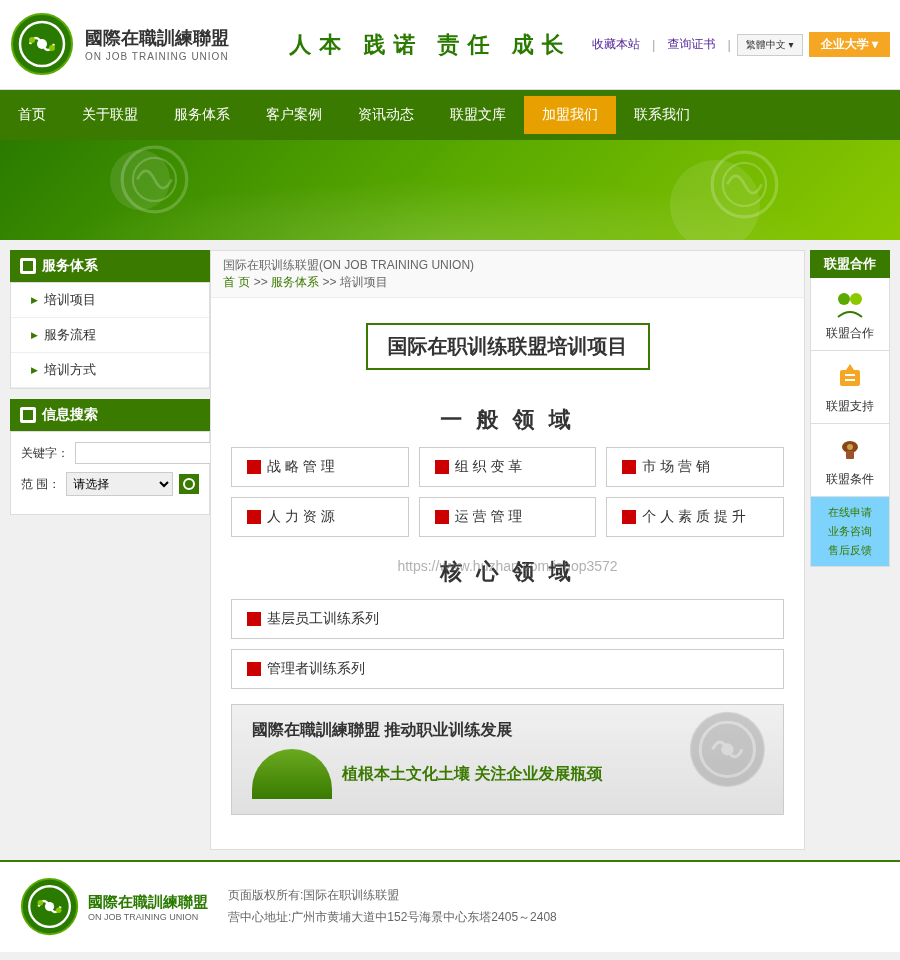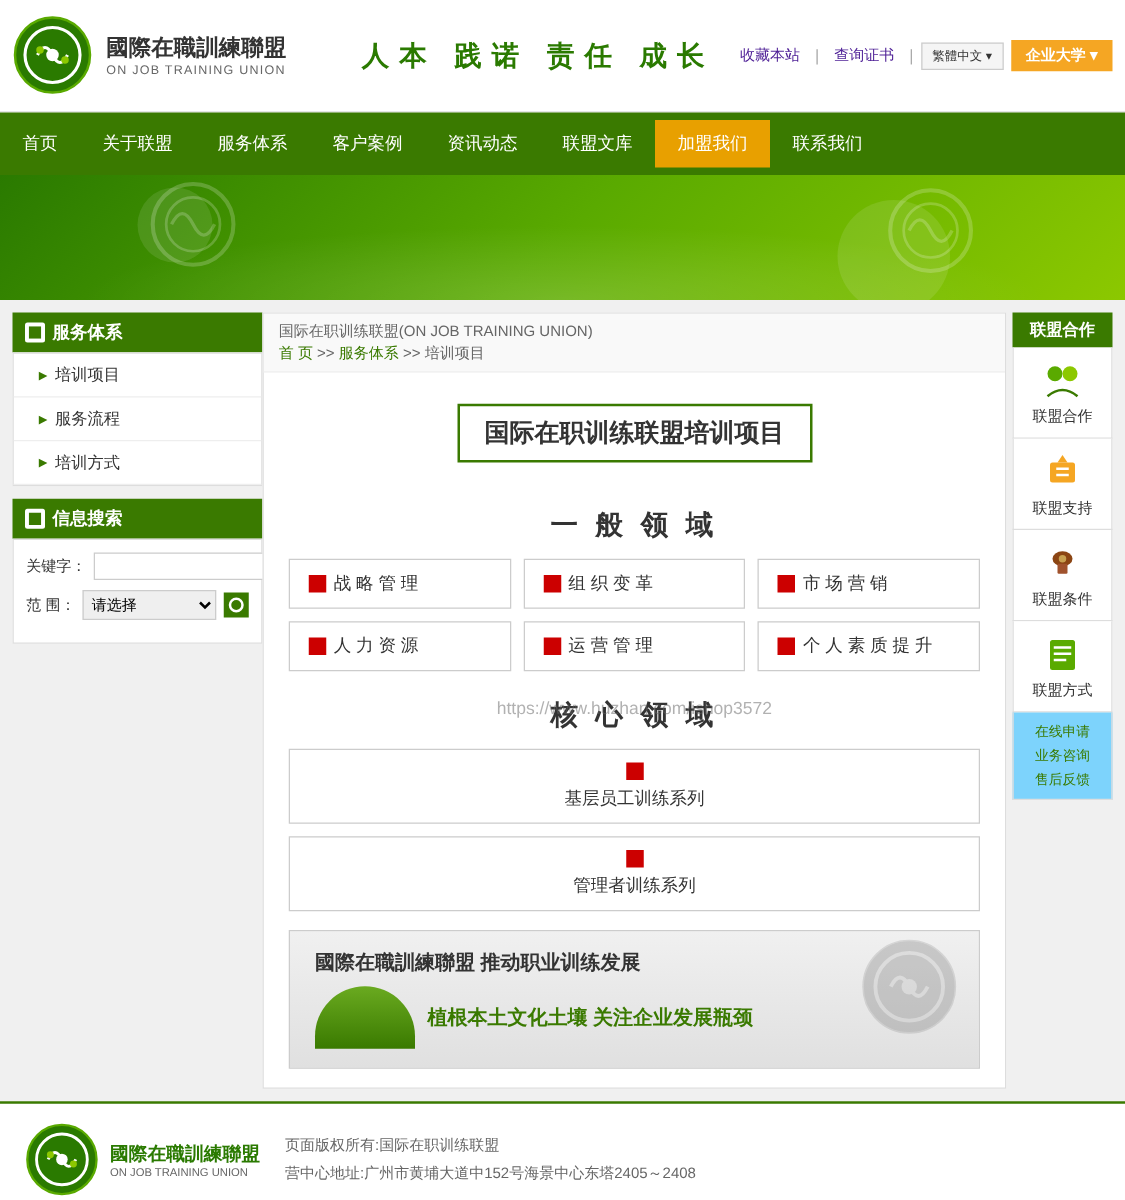--- a/index.html
+++ b/index.html
@@ -53,21 +53,21 @@
     
     #content { flex: 1; background: #fff; border: 1px solid #ddd; padding: 0; min-height: 600px; }
     #breadcrumb { background: #f9f9f9; padding: 6px 12px; border-bottom: 1px solid #eee; font-size: 12px; color: #666; }
     #breadcrumb a { color: #3a7a00; text-decoration: none; }
     #content-inner { padding: 15px 20px; }
     #page-title-box { border: 2px solid #3a7a00; padding: 8px 20px; display: inline-block; margin: 10px auto 20px; font-size: 20px; color: #333; font-weight: bold; }
     .section-title { font-size: 22px; color: #333; font-weight: bold; text-align: center; margin: 15px 0 12px; letter-spacing: 4px; }
     .grid-row { display: flex; gap: 10px; margin-bottom: 10px; }
     .grid-item { flex: 1; border: 1px solid #ccc; padding: 10px 15px; font-size: 14px; color: #333; display: flex; align-items: center; gap: 6px; cursor: pointer; }
     .grid-item-icon { width: 14px; height: 14px; background: #cc0000; display: inline-block; flex-shrink: 0; }
-    .full-item { width: 100%; border: 1px solid #ccc; padding: 10px 15px; font-size: 14px; color: #333; display: flex; align-items: center; gap: 6px; margin-bottom: 10px; cursor: pointer; flex-direction: column; }
+    .full-item { width: 100%; border: 1px solid #ccc; padding: 10px 15px; font-size: 14px; color: #333; display: flex; align-items: center; gap: 6px; margin-bottom: 10px; cursor: pointer; }
     #content-footer { background: linear-gradient(to bottom, #f0f0f0, #e0e0e0); border: 1px solid #ccc; margin: 15px 0 0; padding: 15px 20px; position: relative; overflow: hidden; }
     #content-footer-text1 { font-size: 16px; color: #333; font-weight: bold; margin-bottom: 8px; }
     #content-footer-text2 { font-size: 16px; color: #3a7a00; font-weight: bold; }
 
     
     #right-sidebar { width: 80px; flex-shrink: 0; margin-left: 5px; }
     .right-section-title { background: #3a7a00; color: #fff; font-size: 13px; text-align: center; padding: 5px; font-weight: bold; }
     .right-item { background: #fff; border: 1px solid #ddd; border-top: none; padding: 8px 5px; text-align: center; cursor: pointer; }
     .right-item-icon { width: 40px; height: 35px; margin: 0 auto 4px; display: flex; align-items: center; justify-content: center; }
     .right-item-label { font-size: 12px; color: #333; }
@@ -291,31 +291,20 @@
     <div class="right-item">
       <div class="right-item-icon">
         <svg width="36" height="30" viewBox="0 0 36 30">
             <ellipse cx="18" cy="12" rx="8" ry="6" fill="#8B4513"></ellipse>
             <rect x="14" y="16" width="8" height="8" rx="1" fill="#a0522d"></rect>
             <circle cx="18" cy="12" r="3" fill="#c8a050"></circle>
           </svg>
       </div>
       <div class="right-item-label">联盟条件</div>
     </div>
-    <div class="right-item">
-      <div class="right-item-icon">
-        <svg width="36" height="30" viewBox="0 0 36 30">
-            <rect x="8" y="4" width="20" height="24" rx="2" fill="#5aaa00"></rect>
-            <rect x="11" y="9" width="14" height="2" fill="#fff"></rect>
-            <rect x="11" y="14" width="14" height="2" fill="#fff"></rect>
-            <rect x="11" y="19" width="10" height="2" fill="#fff"></rect>
-          </svg>
-      </div>
-      <div class="right-item-label">联盟方式</div>
-    </div>
 
     <div class="right-links">
       <a class="right-link">在线申请</a>
       <a class="right-link">业务咨询</a>
       <a class="right-link">售后反馈</a>
     </div>
   </div>
 
 </div>
 

